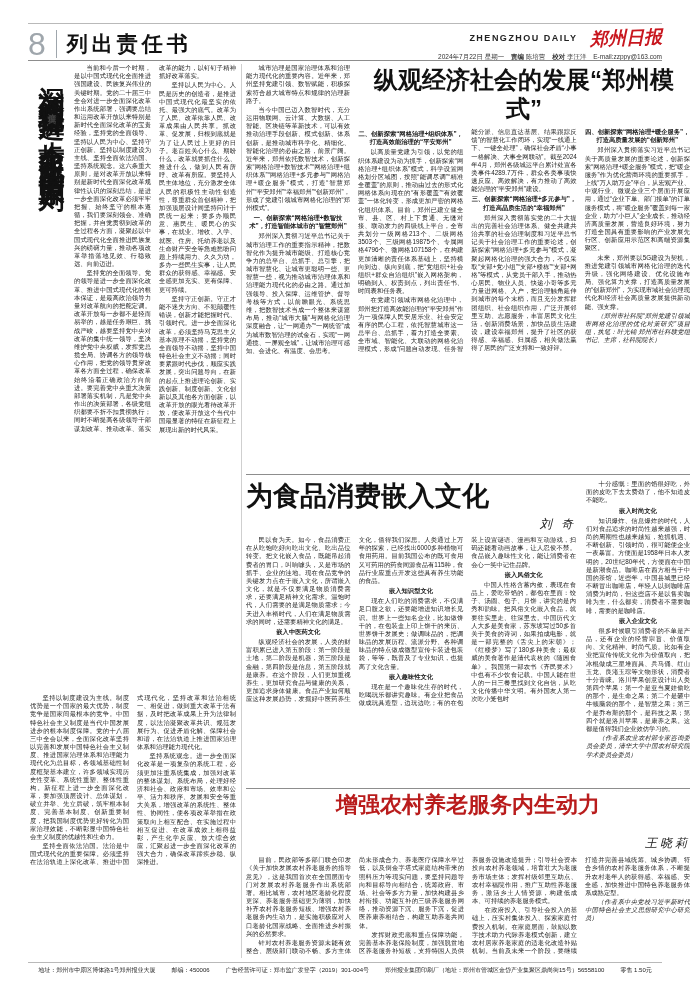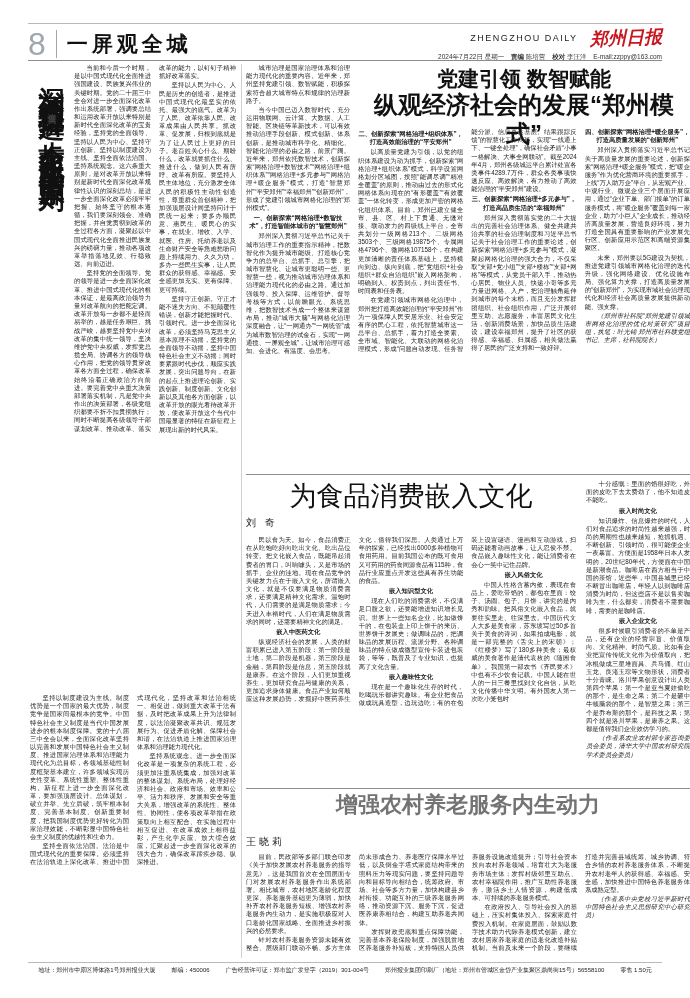--- a/index.html
+++ b/index.html
@@ -8,21 +8,21 @@
   .abs{position:absolute;}
   .hl{background:#b9b9b9;height:1px;}
   .vl{background:#cfcfcf;width:1px;}
 
   
   .mast{position:absolute;left:28px;top:28px;width:634px;height:32px;display:flex;align-items:center;}
   .pageno{font-size:32px;color:#9fa6ac;font-weight:400;line-height:1;padding-right:10px;}
   .mastdiv{width:1px;height:28px;background:#9fa6ac;margin-right:10px;}
   .secname{font-size:21px;font-weight:bold;letter-spacing:4px;color:#111;}
   .mastright{margin-left:auto;text-align:right;}
-  .papen{font-size:9px;font-weight:normal;letter-spacing:1.5px;color:#222;display:inline-block;vertical-align:middle;}
+  .papen{font-size:9px;font-weight:bold;letter-spacing:1.5px;color:#222;display:inline-block;vertical-align:middle;}
   .palogo{font-size:18px;font-weight:bold;font-style:italic;display:inline-block;vertical-align:middle;margin-left:8px;transform:rotate(-2deg);}
   .dateline{font-size:6.5px;color:#333;margin-top:3px;white-space:nowrap;}
   .dateline b{font-weight:bold;}
   .dl-seg{margin-left:5px;}
 
   
   .bodytxt{font-size:6.3px;line-height:1.3;text-align:justify;color:#222;overflow:hidden;}
   .bodytxt p{margin:0 0 1px 0;}
   .para.p{text-indent:2em;}
   .para.h{font-weight:bold;text-align:center;text-indent:0;margin:2px 0;}
@@ -33,39 +33,39 @@
 
   
   .vhead{writing-mode:vertical-rl;text-orientation:upright;font-size:26px;font-weight:900;
          letter-spacing:4px;color:#111;line-height:1.15;}
   .vh-author{font-size:9px;font-weight:normal;color:#444;letter-spacing:1px;margin:8px 0;}
 
   
   .h-grid{ text-align:center;font-weight:900;color:#111;}
   .h-grid .l1{font-size:21px;line-height:1.2;display:block;}
   .h-grid .l2{font-size:24px;line-height:1.2;display:block;}
-  .h-big{text-align:center;font-weight:400;color:#111;font-size:27px;line-height:1.1;}
-  .h-mid{text-align:center;font-weight:900;color:#737373;font-size:22px;line-height:1.1;}
-  .byline{text-align:left;font-size:10px;letter-spacing:3px;color:#222;margin-top:4px;}
+  .h-big{font-weight:700;color:#111;font-size:27px;line-height:1.1;}
+  .h-mid{text-align:center;font-weight:900;color:#b91c1c;font-size:22px;line-height:1.1;}
+  .byline{text-align:right;font-size:12px;letter-spacing:3px;color:#222;margin-top:4px;font-style:italic;}
 
   
   .footer{position:absolute;left:28px;top:966px;width:634px;display:flex;justify-content:center;gap:16px;
           font-size:6px;color:#222;white-space:nowrap;}
 </style>
 </head>
 <body>
 
 <div id="page">
 
   <div class="abs hl" style="left:28px;top:23px;width:634px;"></div>
 
   <div class="mast">
     <div class="pageno">8</div>
     <div class="mastdiv"></div>
-    <div class="secname">一屏观全城</div>
+    <div class="secname">列出责任书</div>
     <div class="mastright">
       <div>
         <span class="papen">ZHENGZHOU DAILY</span>
         <span class="palogo" style="color: rgb(200, 22, 30);">郑州日报</span>
       </div>
       <div class="dateline">
         <span>2024年7月22日 星期一</span>
         <b class="dl-seg">责编</b>
         <span>陈培营</span>
         <b class="dl-seg">校对</b>
@@ -97,21 +97,20 @@
   <div class="abs vl" style="left:241px;top:64px;height:894px;"></div>
 
   <div class="abs" style="left:246px;top:64px;width:444px;height:406px;">
     <div class="abs bodytxt" style="left:0;top:0;width:104px;height:404px;">
         <p class="para p">城市治理是国家治理体系和治理能力现代化的重要内容。近年来，郑州坚持党建引领、数智赋能，积极探索符合超大城市特点和规律的治理新路子。</p>
         <p class="para p">当今中国已迈入数智时代，充分运用物联网、云计算、大数据、人工智能、区块链等革新技术，可以有效推动治理手段创新、模式创新、体系创新，是推动城市科学化、精细化、智能化治理的必由之路，前景广阔。近年来，郑州依托数智技术，创新探索“网格治理+数智技术”“网格治理+组织体系”“网格治理+多元参与”“网格治理+暖企服务”模式，打造“智慧郑州”“平安郑州”“幸福郑州”“创新郑州”，形成了党建引领城市网格化治理的“郑州模式”。</p>
         <p class="para h">一、创新探索“网格治理+数智技术”，打造智能体城市的“智慧郑州”</p>
         <p class="para p">郑州深入贯彻习近平总书记关于城市治理工作的重要指示精神，把数智化作为提升城市能级、打造核心竞争力的总平台、总抓手、总引擎，把城市智慧化、让城市更聪明一些、更智慧一些，视为推动城市治理体系和治理能力现代化的必由之路。通过加强领导、投入保障、运维管护、督导考核等方式，以前瞻眼光、系统思维，把数智技术当成一个整体来谋篇布局，推动“城市大脑”与网格化治理深度融合，让“一网通办”“一网统管”成为城市数智治理的试金石，实现“一网通揽、一屏观全城”，让城市治理可感知、会进化、有温度、会思考。</p>
       </div>
     <div class="abs h-grid" style="left:112px;top:2px;width:332px;height:56px;">
-      <span class="l1">党建引领 数智赋能</span>
       <span class="l2">纵观经济社会的发展“郑州模式”</span>
     </div>
     <div class="abs bodytxt cols3" style="left:112px;top:64px;width:332px;height:340px;">
         <p class="para h">二、创新探索“网格治理+组织体系”，打造高效能治理的“平安郑州”</p>
         <p class="para p">以高质量党建为引领，以党的组织体系建设为动为抓手，创新探索“网格治理+组织体系”模式，科学设置网格划分区域图，按照“能调尽调”“精准全覆盖”的原则，推动由过去的形式化网格体系向现在的“有形覆盖”“有效覆盖”一体化转变，形成更加严密的网格化组织体系。目前，郑州已建立健全市、县、区、村上下贯通、无缝对接、联动发力的四级线上平台，全市共划分一级网格213个、二级网格3503个、三级网格19875个、专属网格4796个、微网格107158个，在构建更加清晰的责任体系基础上，坚持横向到边、纵向到底，把“党组织+社会组织+群众自治组织”嵌入网格架构，明确到人、权责到点，列出责任书、时间表和任务表。</p>
         <p class="para p">在党建引领城市网格化治理中，郑州把打造高效能治理的“平安郑州”作为一项保障人民安居乐业、社会安定有序的民心工程，依托智慧城市这一总平台、总抓手，着力打造全要素、全市域、智能化、大联动的网格化治理模式，形成“问题自动发现、任务智能分派、信息直达基层、结果跟踪反馈”的智慧化工作闭环，实现“一线通上下、一键全处理”，确保社会矛盾“小事一格解决、大事全网联动”。截至2024年4月，郑州各级城运平台累计处置各类事件4289.7万件，群众各类事项快速反应、高效解决，有力推动了高效能治理的“平安郑州”建设。</p>
         <p class="para h">三、创新探索“网格治理+多元参与”，打造高品质生活的“幸福郑州”</p>
         <p class="para p">郑州深入贯彻落实党的二十大提出的完善社会治理体系、健全共建共治共享的社会治理制度和习近平总书记关于社会治理工作的重要论述，创新探索“网格治理+多元参与”模式，凝聚起网格化治理的强大合力，不仅采取“支部+党小组”“支部+楼栋”“支部+网格”等模式，从党员干部入手，推动热心居民、物业人员、快递小哥等多元力量进网格、入户，把治理触角延伸到城市的每个末梢，而且充分发挥群团组织、社会组织作用，广泛开展邻里互助、志愿服务，丰富居民文化生活，创新消费场景，加快品质生活建设，建设幸福郑州，提升了社区的获得感、幸福感、归属感，相关做法赢得了居民的广泛支持和一致好评。</p>
         <p class="para h">四、创新探索“网格治理+暖企服务”，打造高质量发展的“创新郑州”</p>
         <p class="para p">郑州深入贯彻落实习近平总书记关于高质量发展的重要论述，创新探索“网格治理+暖企服务”模式，把“暖企服务”作为优化营商环境的重要抓手，上线“万人助万企”平台，从宏观产业、中观行业、微观企业三个层面开展应用，通过“企业下单、部门接单”的订单服务模式，将“暖企服务”覆盖到每一家企业，助力“小巨人”企业成长，推动经济高质量发展，营造良好环境，努力打造全国具有重要影响的产业发展先行区、创新应用示范区和高端资源集聚区。</p>

